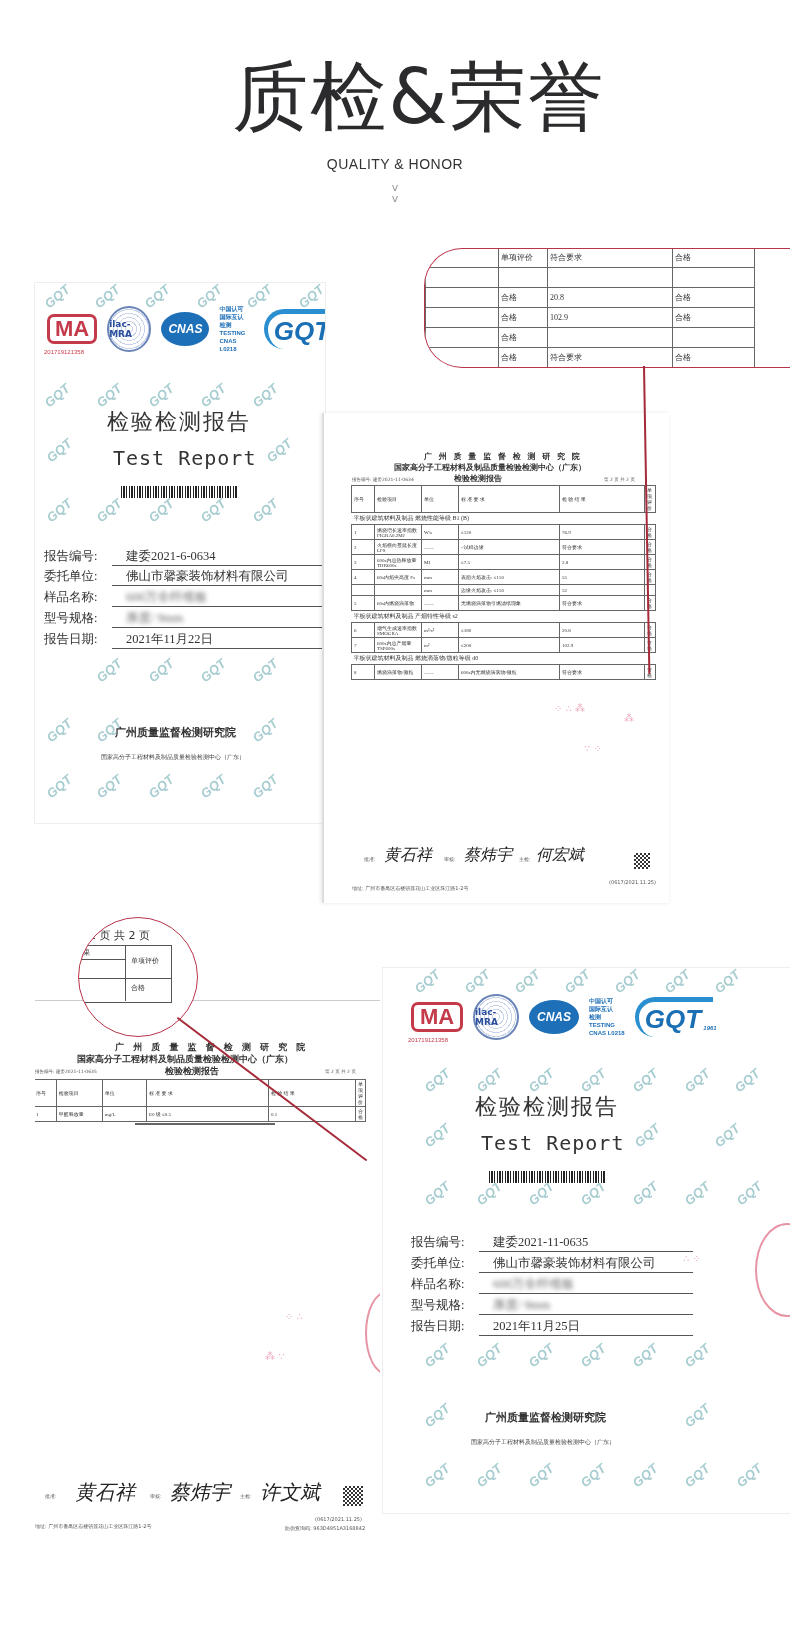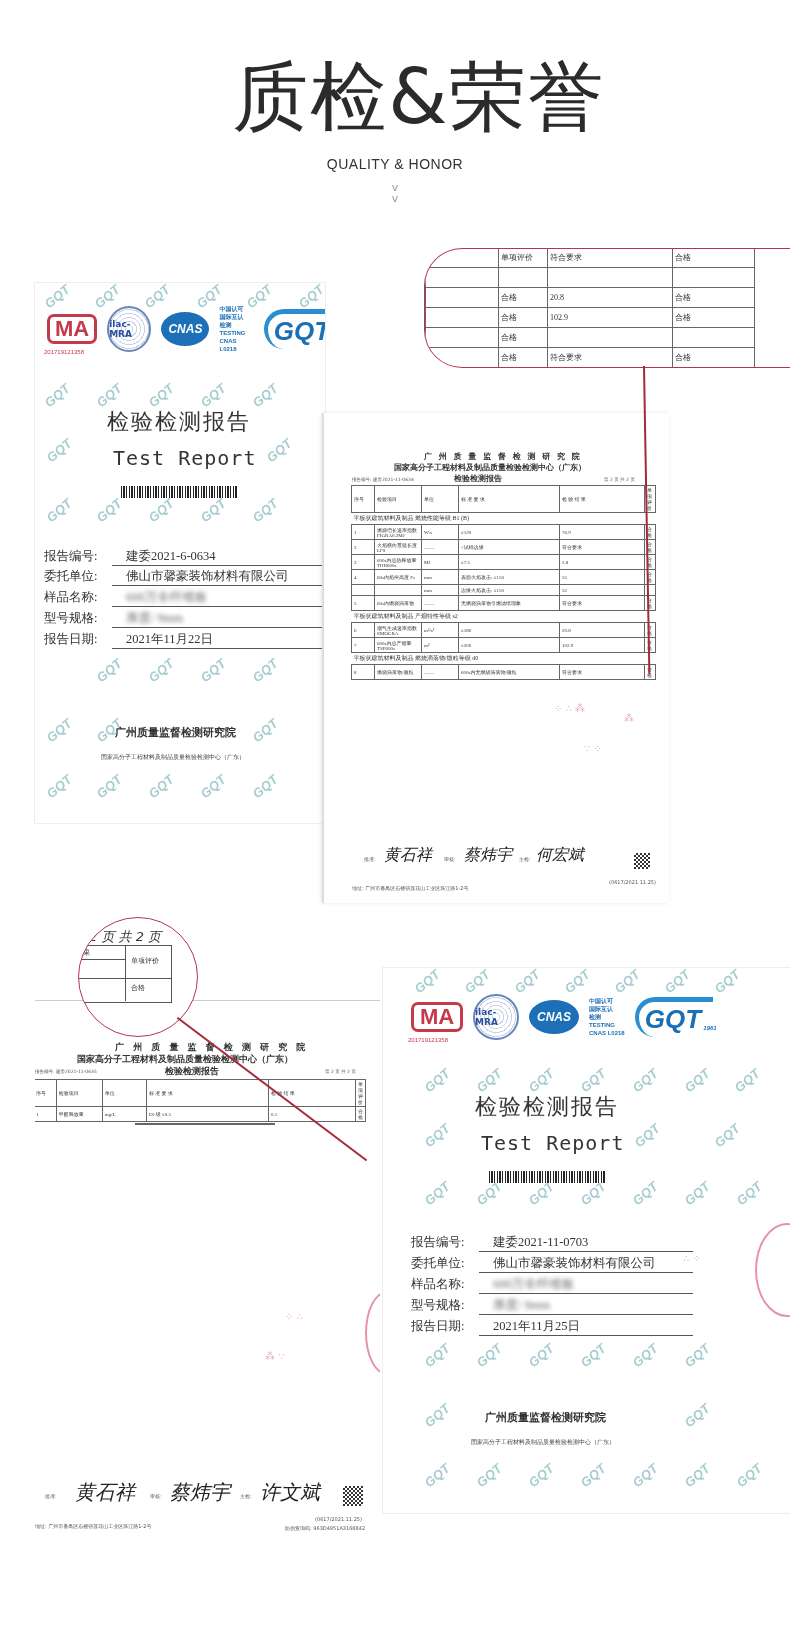--- a/index.html
+++ b/index.html
@@ -346,21 +346,21 @@
   <div class="sig" style="left:135px; top:478px; font-size:20px;">蔡炜宇</div>
   <div class="tiny" style="left:205px; top:492px;">主检:</div>
   <div class="sig" style="left:225px; top:478px; font-size:20px;">许文斌</div>
   <div class="qr" style="left:308px; top:485px; width:20px; height:20px;"></div>
   <div class="tiny" style="left:0; top:522px;">地址: 广州市番禺区石楼镇莲花山工业区珠江路1-2号</div>
   <div class="tiny" style="left:280px; top:515px;">(0617/2021.11.25)</div>
   <div class="tiny" style="left:250px; top:524px;">防伪查询码: 963D4951A3168842</div>
 </div>
 
 <div class="circle-hl" style="left:78px; top:917px; width:118px; height:118px; border-radius:50%;">
-  <div class="abs" style="left:10px; top:10px; font-size:13px;font-style:italic;">2 页 共  2  页</div>
+  <div class="abs" style="left:10px; top:10px; font-size:11px;">2 页 共  2  页</div>
   <div class="abs" style="left:0; top:27px; width:92px; height:56px; border:1px solid #555; border-left:none;"></div>
   <div class="abs" style="left:0; top:41px; width:46px; border-top:1px solid #555;"></div>
   <div class="abs" style="left:0; top:60px; width:92px; border-top:1px solid #555;"></div>
   <div class="abs" style="left:46px; top:27px; height:56px; border-left:1px solid #555;"></div>
   <div class="abs" style="left:4px; top:30px; font-size:7px;">果</div>
   <div class="abs" style="left:52px; top:38px; font-size:7px;">单项评价</div>
   <div class="abs" style="left:52px; top:65px; font-size:7px;">合格</div>
 </div>
 <div class="redline" style="left:178px; top:1017px; width:237px; transform:rotate(37deg);"></div>
 
@@ -423,21 +423,21 @@
   <span class="wm" style="left:248px;top:500px">GQT</span>
   <span class="wm" style="left:300px;top:500px">GQT</span>
   <span class="wm" style="left:352px;top:500px">GQT</span>
 
   <div class="cov-title" style="left:92px; top:124px;">检验检测报告</div>
   <div class="cov-en" style="left:98px; top:163px;">Test Report</div>
   <div class="barcode" style="left:106px; top:203px; width:116px;"></div>
 
   <div class="field" style="left:28px; top:266px;">
       <span class="lbl">报告编号:</span>
-      <span class="val" style="width:200px">建委2021-11-0703</span>
+      <span class="val" style="width:200px">建委2021-11-0635</span>
     </div>
   <div class="field" style="left:28px; top:287px;">
       <span class="lbl">委托单位:</span>
       <span class="val" style="width:200px">佛山市馨豪装饰材料有限公司</span>
     </div>
   <div class="field" style="left:28px; top:308px;">
       <span class="lbl">样品名称:</span>
       <span class="val" style="width:200px"><span class="blur">600万全纤维板</span></span>
     </div>
   <div class="field" style="left:28px; top:329px;">

